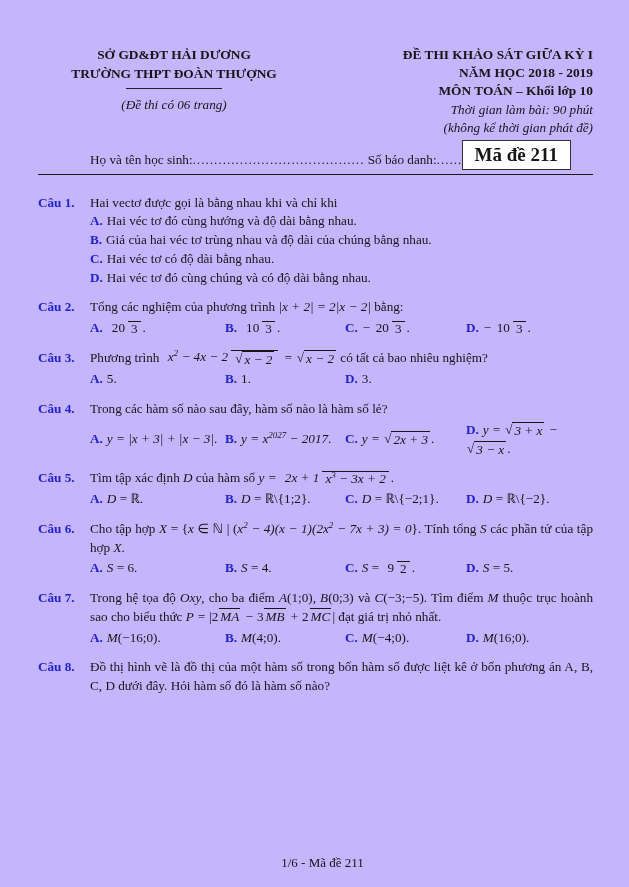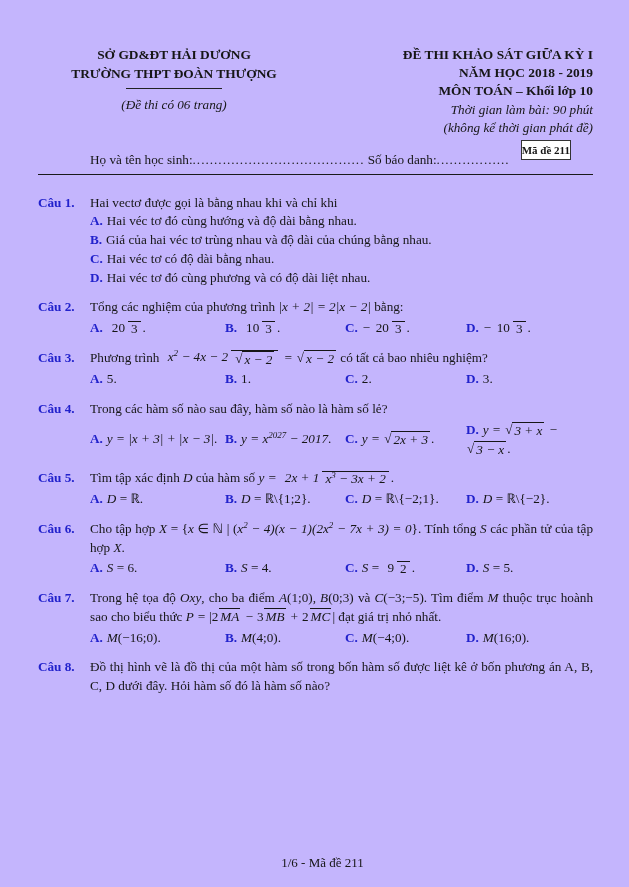--- a/index.html
+++ b/index.html
@@ -13,22 +13,22 @@
 
   
   .hdr { display:flex; }
   .hdr-left { width:272px; text-align:center; line-height:1.4; }
   .hdr-right { flex:1; text-align:right; line-height:1.36; }
   .b { font-weight:bold; font-size:13.4px; }
   .i { font-style:italic; font-size:13.2px; }
   .sep { width:96px; border-top:1.4px solid #222; margin:4px auto 7px; }
   .exam-box {
     position:absolute; top:140px; right:58px;
-    border:1.3px solid #333; padding:3px 0;
-    font-weight:bold; font-size:11px; background:#fff;
+    border:1.3px solid #333; padding:3px 12px;
+    font-weight:bold; font-size:19px; background:#fff;
   }
   .student-row { margin-top:15px; padding-left:52px; white-space:nowrap; overflow:hidden; width:470px; }
   .dots { letter-spacing:1px; color:#222; }
   .rule { border-bottom:1.8px solid #1a1a1a; margin-top:6px; }
 
   
   .questions { margin-top:19px; }
   .q { display:flex; margin-bottom:11px; line-height:1.42; }
   .q-label { width:52px; flex:none; color:#2222cc; font-weight:bold; }
   .q-body { flex:1; min-width:0; }
@@ -82,21 +82,21 @@
     <div class="questions">
 
       <div class="q">
         <div class="q-label">Câu 1.</div>
         <div class="q-body">
           <div class="q-text">Hai vectơ được gọi là bằng nhau khi và chỉ khi</div>
           <div class="opts-stack">
             <div class="opt"><span class="ol">A.</span><span>Hai véc tơ đó cùng hướng và độ dài bằng nhau.</span></div>
             <div class="opt"><span class="ol">B.</span><span>Giá của hai véc tơ trùng nhau và độ dài của chúng bằng nhau.</span></div>
             <div class="opt"><span class="ol">C.</span><span>Hai véc tơ có độ dài bằng nhau.</span></div>
-            <div class="opt"><span class="ol">D.</span><span>Hai véc tơ đó cùng phương và có độ dài liệt nhau.</span></div>
+            <div class="opt"><span class="ol">D.</span><span>Hai véc tơ đó cùng chúng và có độ dài bằng nhau.</span></div>
           </div>
         </div>
       </div>
 
       <div class="q">
         <div class="q-label">Câu 2.</div>
         <div class="q-body">
           <div class="q-text">Tổng các nghiệm của phương trình <span class="mi">|x + 2| = 2|x − 2|</span> bằng:</div>
           <div class="opts-row">
             <div class="opt"><span class="ol">A.</span><span><span class="frac">
@@ -128,21 +128,20 @@
                     <span class="rad">√</span>
                     <span class="sqb"><span class="mi">x − 2</span></span>
                   </span></span>
               </span><span class="mi"> = </span><span class="sqrt">
                 <span class="rad">√</span>
                 <span class="sqb"><span class="mi">x − 2</span></span>
               </span> có tất cả bao nhiêu nghiệm?</div>
           <div class="opts-row">
             <div class="opt"><span class="ol">A.</span><span>5.</span></div>
             <div class="opt"><span class="ol">B.</span><span>1.</span></div>
-            <div class="opt"><span class="ol">C.</span><span>2.</span></div>
             <div class="opt"><span class="ol">D.</span><span>3.</span></div>
           </div>
         </div>
       </div>
 
       <div class="q">
         <div class="q-label">Câu 4.</div>
         <div class="q-body">
           <div class="q-text">Trong các hàm số nào sau đây, hàm số nào là hàm số lẻ?</div>
           <div class="opts-row">

